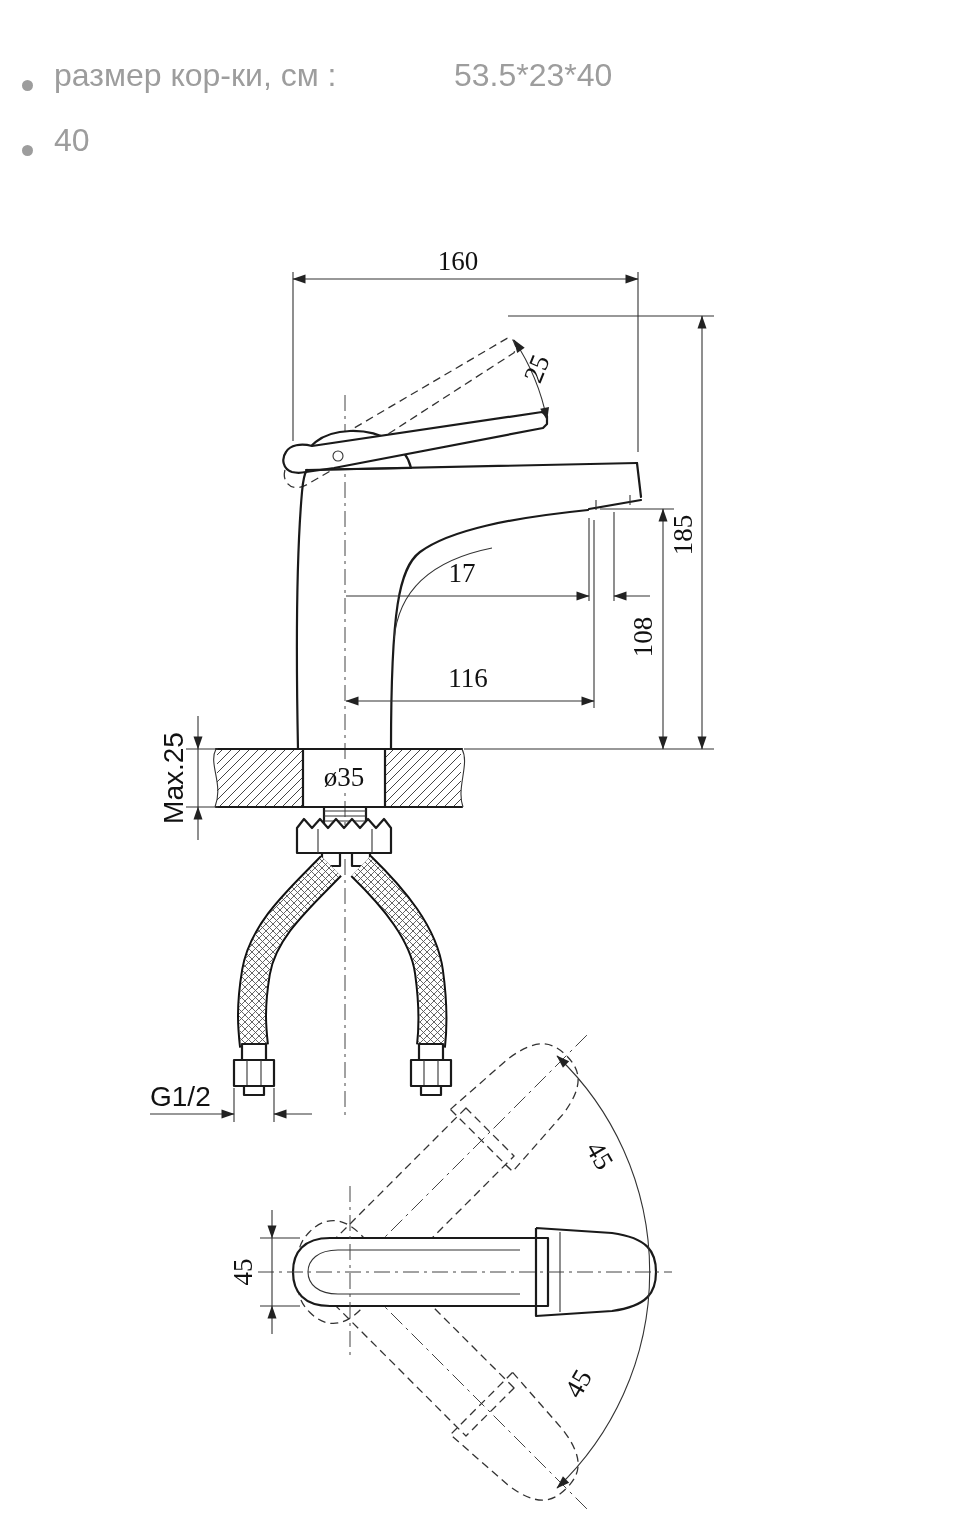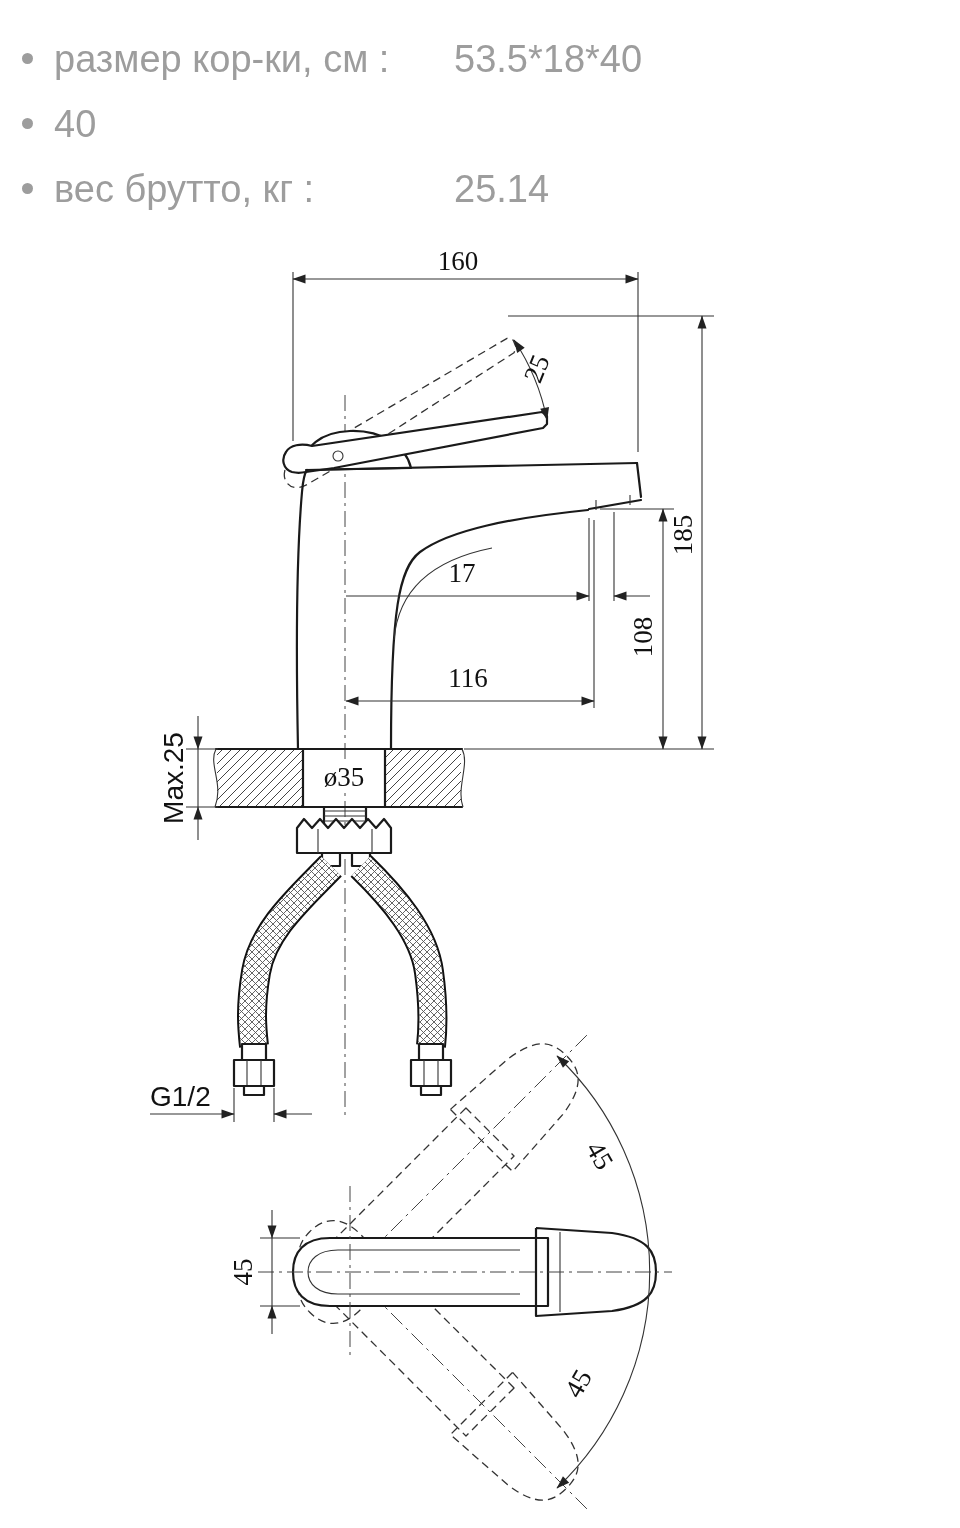--- a/index.html
+++ b/index.html
@@ -2,21 +2,21 @@
 <html><head>
 <meta charset="utf-8">
 <style>
   html,body{margin:0;padding:0;}
   body{
     width:960px;height:1528px;background:#ffffff;position:relative;
     overflow:hidden;font-family:"Liberation Sans",sans-serif;
   }
   
   .specs{position:absolute;top:26px;left:22px;z-index:2;color:#9d9d9d;}
-  .spec-row{display:flex;align-items:center;height:65px;font-size:38px;line-height:1;}
+  .spec-row{display:flex;align-items:flex-end;height:65px;font-size:32px;line-height:1;}
   .bullet{width:11px;height:11px;border-radius:50%;background:#9d9d9d;margin-right:21px;flex:0 0 auto;}
   .spec-label{width:400px;}
   .spec-value{}
   
   svg{position:absolute;top:0;left:0;z-index:1;}
   .ln{stroke:#1a1a1a;stroke-width:2.2;fill:none;stroke-linecap:round;stroke-linejoin:round;}
   .lnf{stroke:#1a1a1a;stroke-width:2.2;fill:#ffffff;stroke-linejoin:round;}
   .tn{stroke:#333;stroke-width:1.1;fill:none;}
   .dim{stroke:#333;stroke-width:1.1;fill:none;}
   .dash{stroke:#333;stroke-width:1.3;fill:none;stroke-dasharray:8 5;stroke-linejoin:round;}
@@ -25,30 +25,25 @@
   text.num{font-family:"Liberation Serif",serif;font-size:27px;fill:#111;}
   text.sans{font-family:"Liberation Sans",sans-serif;font-size:28px;fill:#111;}
 </style>
 </head>
 <body>
 
 <div class="specs">
   <div class="spec-row">
     <span class="bullet"></span>
     <span class="spec-label">размер кор-ки, см :</span>
-    <span class="spec-value">53.5*18*40</span>
+    <span class="spec-value">53.5*23*40</span>
   </div>
   <div class="spec-row">
     <span class="bullet"></span>
     <span class="spec-value">40</span>
-  </div>
-  <div class="spec-row">
-    <span class="bullet"></span>
-    <span class="spec-label">вес брутто, кг :</span>
-    <span class="spec-value">25.14</span>
   </div>
 </div>
 
 <svg width="960" height="1528" viewBox="0 0 960 1528">
   <defs>
     <marker id="arr" viewBox="0 0 12 10" refX="11" refY="5" markerWidth="13" markerHeight="10.8" orient="auto-start-reverse">
       <path d="M0.5,1.2 L11.5,5 L0.5,8.8 Z" fill="#222"></path>
     </marker>
     <pattern id="hatch" width="9" height="9" patternUnits="userSpaceOnUse">
       <path d="M0,9 L9,0" stroke="#444" stroke-width="1"></path>

